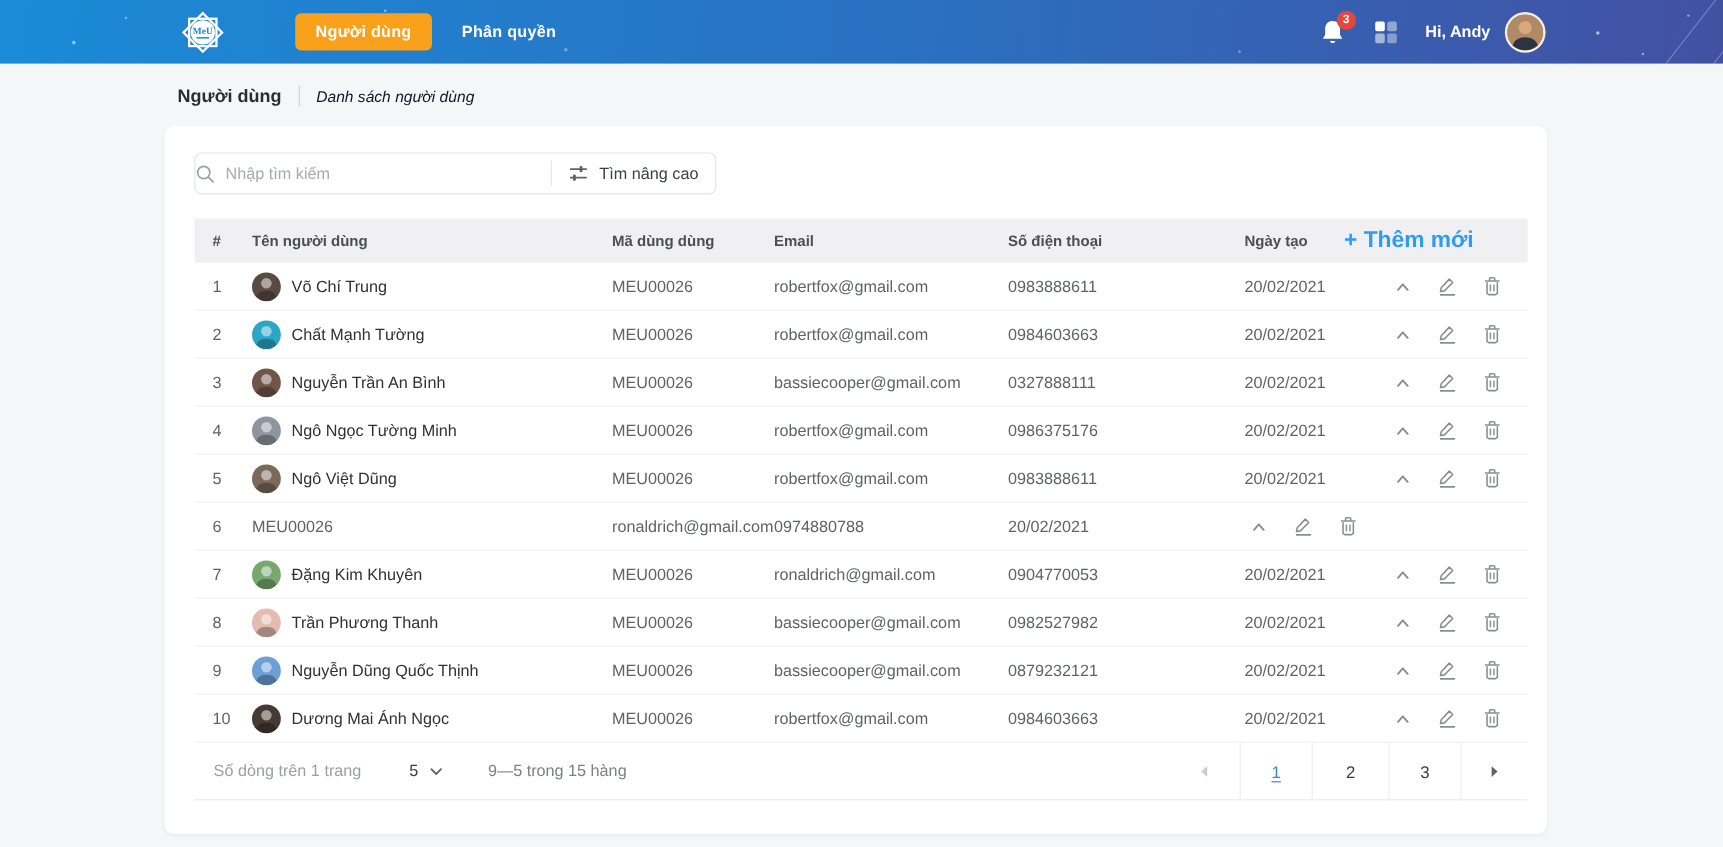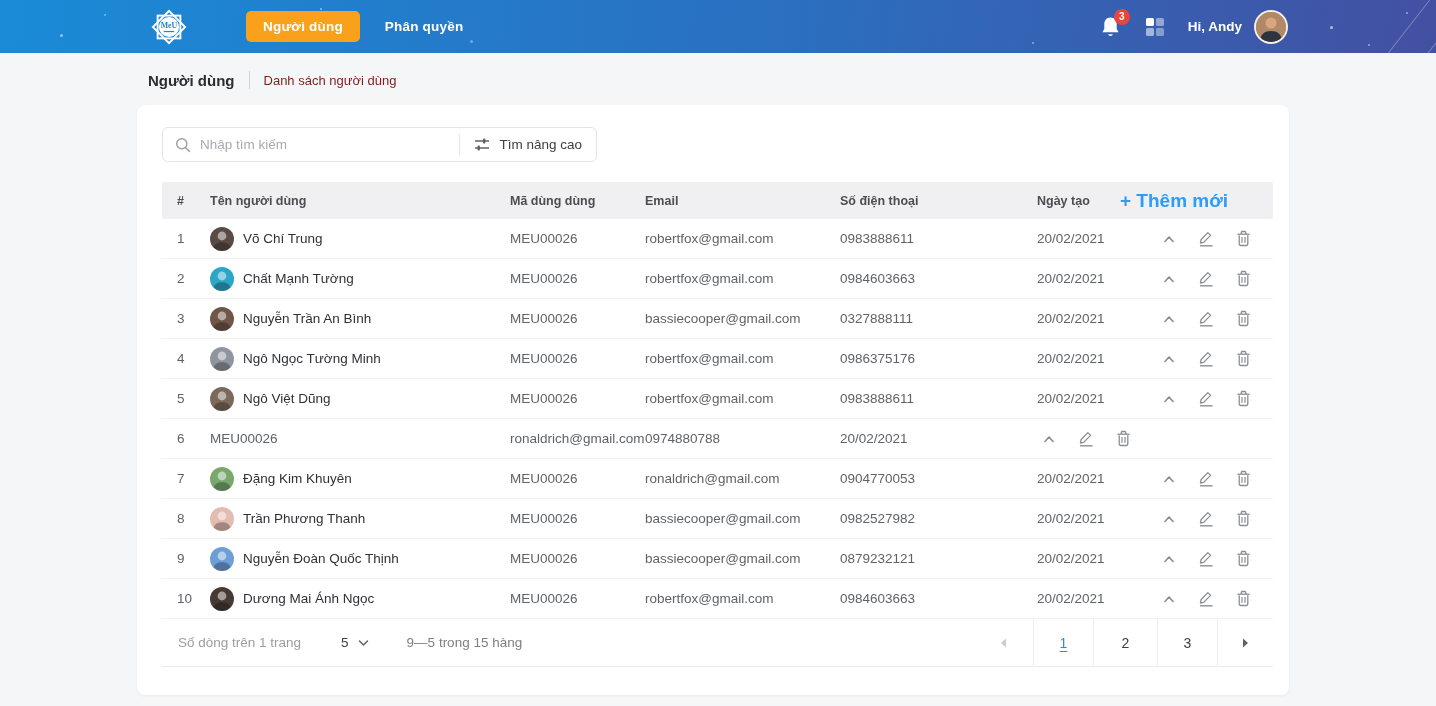--- a/index.html
+++ b/index.html
@@ -61,36 +61,35 @@
   .avatar-lg {
     width:34px; height:34px; border-radius:50%;
     border:2px solid rgba(255,255,255,.85);
     overflow:hidden; background:#b98f6e;
   }
 
   
   .breadcrumb { display:flex; align-items:center; padding:18px 0 0 148px; }
   .bc-title { font-size:15px; font-weight:700; color:#2b2d33; }
   .bc-sep { width:1px; height:18px; background:#d3d5da; margin:0 14px; }
-  .bc-sub { font-size:13px; color:#7f1d1d; }
+  .bc-sub { font-size:13px; color:#0f172a;font-style:italic; }
 
   
   .card {
     width:1152px; margin:16px 0 0 137px;
     background:#fff; border-radius:8px;
     padding:22px 16px 28px 25px;
     box-shadow:0 1px 3px rgba(25,35,65,.05);
   }
 
   
   .searchbar {
     width:435px; height:35px;
     border:1px solid #e2e4e9; border-radius:6px;
     display:flex; align-items:center;
-    padding-left:12px;
   }
   .searchbar input {
     border:0; outline:0; flex:1; margin-left:9px;
     font-family:"Liberation Sans",sans-serif;
     font-size:13.5px; color:#333;
   }
   .searchbar input::placeholder { color:#a7abb1; }
   .search-divider { width:1px; height:21px; background:#e4e6ea; }
   .adv-btn {
     display:flex; align-items:center; gap:9px;
@@ -551,21 +550,21 @@
 
       <div class="trow">
         <div class="td-index">9</div>
         <div class="td-name">
           <span class="avatar-sm" style="background: rgb(109, 158, 214);">
             <svg width="24" height="24" viewBox="0 0 24 24">
               <path d="M3 24 C3 17.5 7 15.2 12 15.2 C17 15.2 21 17.5 21 24 Z" fill="rgba(0,0,0,.28)"></path>
               <circle cx="12" cy="9" r="4.4" fill="rgba(255,255,255,.5)"></circle>
             </svg>
           </span>
-          <span>Nguyễn Đoàn Quốc Thịnh</span>
+          <span>Nguyễn Dũng Quốc Thịnh</span>
         </div>
         <div>MEU00026</div>
         <div>bassiecooper@gmail.com</div>
         <div>0879232121</div>
         <div>20/02/2021</div>
         <div class="actions">
           <span class="act">
             <svg width="14" height="14" viewBox="0 0 14 14">
               <polyline points="3,9.5 7,5 11,9.5" fill="none" stroke="currentColor" stroke-width="1.6" stroke-linecap="round" stroke-linejoin="round"></polyline>
             </svg>

